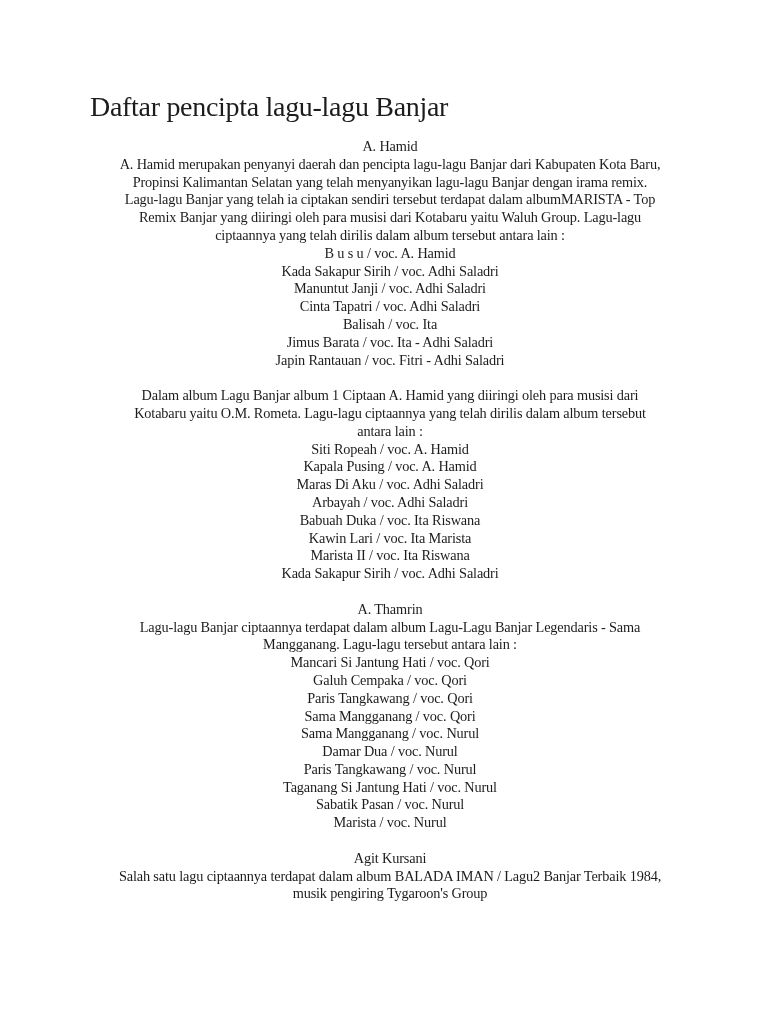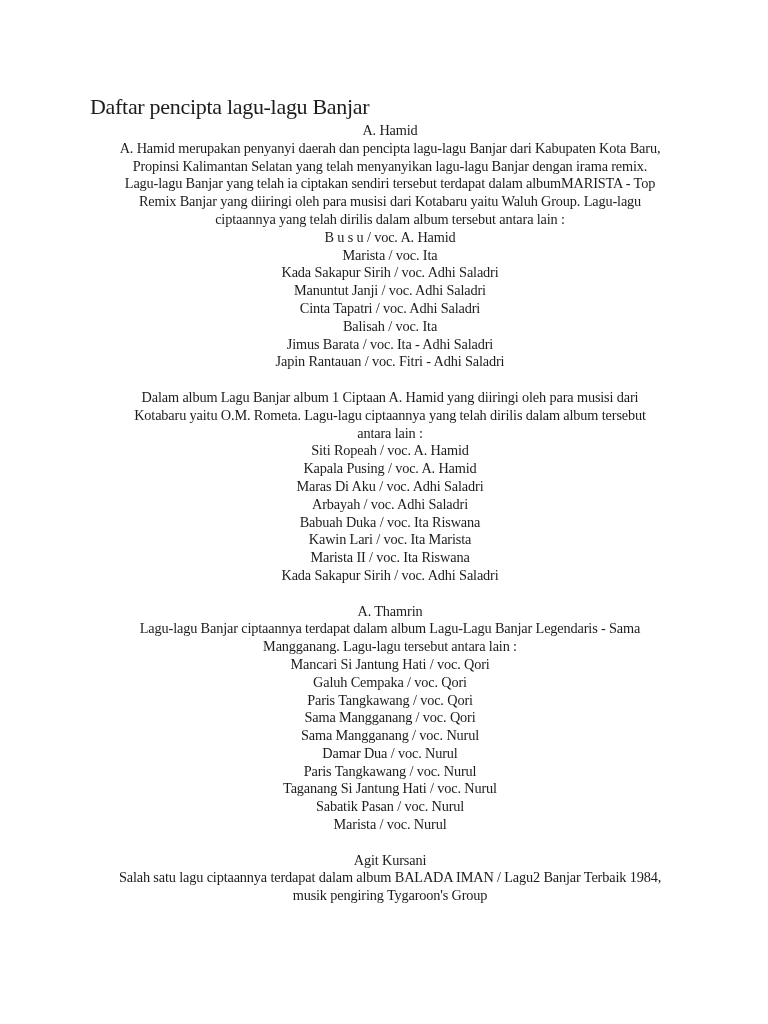--- a/index.html
+++ b/index.html
@@ -15,24 +15,24 @@
       color: #1c1c1c;
       font-family: "Liberation Serif", "DejaVu Serif", serif;
     }
     .page {
       position: absolute;
       left: 90px;
       top: 92px;
       width: 600px;
     }
     .doc-title {
-      font-size: 22px;
+      font-size: 28px;
       line-height: 30px;
       font-weight: normal;
-      margin: 0 0 0 0;
+      margin: 0 0 16px 0;
       letter-spacing: -0.3px;
       white-space: nowrap;
     }
     .section {
       margin: 0 0 17.8px 0;
       text-align: center;
     }
     .line {
       font-size: 14.3px;
       line-height: 17.8px;
@@ -53,21 +53,20 @@
   <h1 class="doc-title">Daftar pencipta lagu-lagu Banjar</h1>
 
   <div class="section">
     <div class="section-heading">A. Hamid</div>
     <div class="line">A. Hamid merupakan penyanyi daerah dan pencipta lagu-lagu Banjar dari Kabupaten Kota Baru,</div>
     <div class="line">Propinsi Kalimantan Selatan yang telah menyanyikan lagu-lagu Banjar dengan irama remix.</div>
     <div class="line">Lagu-lagu Banjar yang telah ia ciptakan sendiri tersebut terdapat dalam albumMARISTA - Top</div>
     <div class="line">Remix Banjar yang diiringi oleh para musisi dari Kotabaru yaitu Waluh Group. Lagu-lagu</div>
     <div class="line">ciptaannya yang telah dirilis dalam album tersebut antara lain :</div>
     <div class="line">B u s u / voc. A. Hamid</div>
-    <div class="line">Marista / voc. Ita</div>
     <div class="line">Kada Sakapur Sirih / voc. Adhi Saladri</div>
     <div class="line">Manuntut Janji / voc. Adhi Saladri</div>
     <div class="line">Cinta Tapatri / voc. Adhi Saladri</div>
     <div class="line">Balisah / voc. Ita</div>
     <div class="line">Jimus Barata / voc. Ita - Adhi Saladri</div>
     <div class="line">Japin Rantauan / voc. Fitri - Adhi Saladri</div>
   </div>
 
   <div class="section">
     <div class="line">Dalam album Lagu Banjar album 1 Ciptaan A. Hamid yang diiringi oleh para musisi dari</div>

